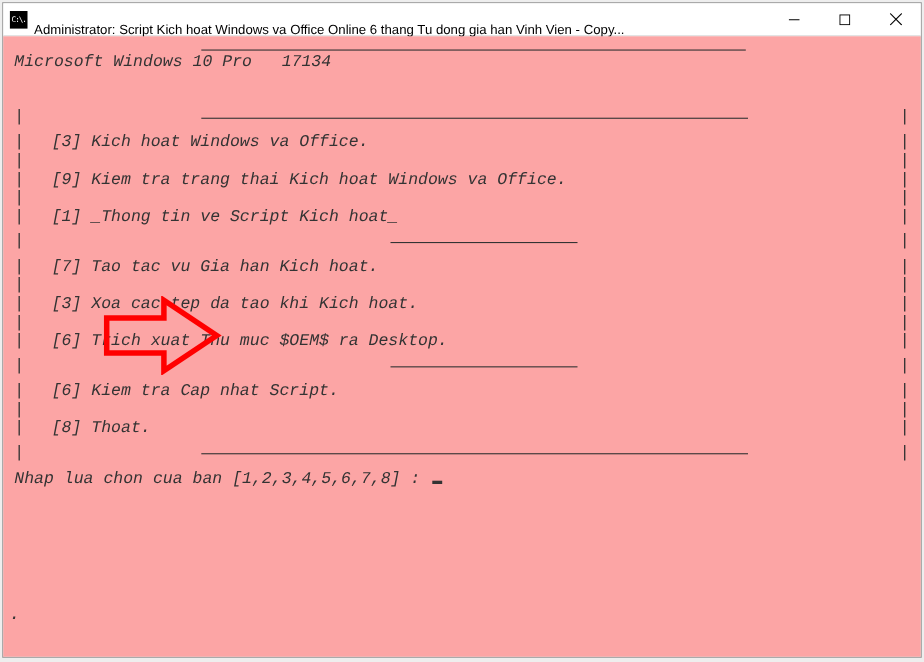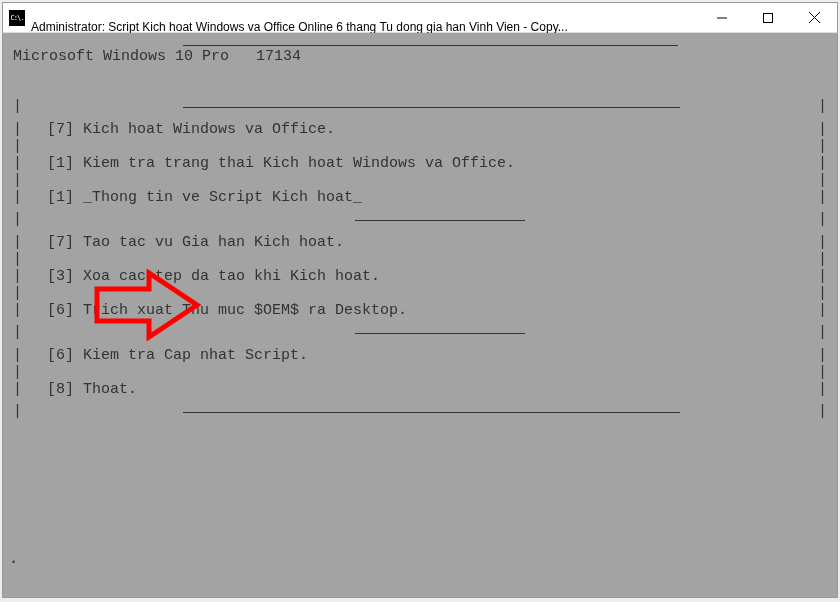--- a/index.html
+++ b/index.html
@@ -68,28 +68,29 @@
     display: flex;
     align-items: center;
     justify-content: center;
     font-size: 12px;
     color: #000;
     cursor: default;
     font-family: "Segoe UI", Arial, sans-serif;
   }
   .win-btn svg { pointer-events: none; }
   .console {
-    background: #a3a3a3;
+    background: #fca5a5;
     color: #333;
     font-family: Consolas, "Courier New", monospace;
     font-size: 15px;
     line-height: 1.5;
     padding: 8px 10px 10px 10px;
     height: calc(100% - 30px);
     position: relative;
+    font-style: italic;
   }
   .console pre {
     font-family: Consolas, "Courier New", monospace;
     white-space: pre;
     margin: 0;
   }
   .top-divider {
     margin-left: 170px;
     width: 495px;
     border-top: 1.5px solid #333;
@@ -199,32 +200,32 @@
 
       <div class="menu-line">
           <pre class="pipe-left">|</pre>
           <div class="content-area"></div>
           <pre class="pipe-right">|</pre>
         </div>
       <div class="mid-hr" style="position:relative; top:-12px;"></div>
 
       <div class="menu-line">
           <pre class="pipe-left">|</pre>
-          <pre class="content-area">[7] Kich hoat Windows va Office.</pre>
-          <pre class="pipe-right">|</pre>
-        </div>
-      <div class="spacer-row menu-line">
-          <pre class="pipe-left">|</pre>
-          <div class="content-area"></div>
-          <pre class="pipe-right">|</pre>
-        </div>
-
-      <div class="menu-line">
-          <pre class="pipe-left">|</pre>
-          <pre class="content-area">[1] Kiem tra trang thai Kich hoat Windows va Office.</pre>
+          <pre class="content-area">[3] Kich hoat Windows va Office.</pre>
+          <pre class="pipe-right">|</pre>
+        </div>
+      <div class="spacer-row menu-line">
+          <pre class="pipe-left">|</pre>
+          <div class="content-area"></div>
+          <pre class="pipe-right">|</pre>
+        </div>
+
+      <div class="menu-line">
+          <pre class="pipe-left">|</pre>
+          <pre class="content-area">[9] Kiem tra trang thai Kich hoat Windows va Office.</pre>
           <pre class="pipe-right">|</pre>
         </div>
       <div class="spacer-row menu-line">
           <pre class="pipe-left">|</pre>
           <div class="content-area"></div>
           <pre class="pipe-right">|</pre>
         </div>
 
       <div class="menu-line">
           <pre class="pipe-left">|</pre>
@@ -290,20 +291,21 @@
         </div>
 
       <div class="menu-line">
           <pre class="pipe-left">|</pre>
           <div class="content-area"></div>
           <pre class="pipe-right">|</pre>
         </div>
       <div class="mid-hr" style="position:relative; top:-12px;"></div>
     </div>
 
+    <pre class="prompt-line"><span>Nhap lua chon cua ban [1,2,3,4,5,6,7,8] :</span> <span></span><span class="cursor"></span></pre>
 
     <svg class="arrow" width="110" height="72" viewBox="0 0 110 72">
       <path d="M 4 20 L 56 20 L 56 4 L 104 36 L 56 68 L 56 52 L 4 52 Z" fill="none" stroke="#ff0000" stroke-width="5" stroke-linejoin="miter"></path>
     </svg>
 
     <div class="dot-bl">.</div>
   </div>
 </div>
 
 </body></html>

